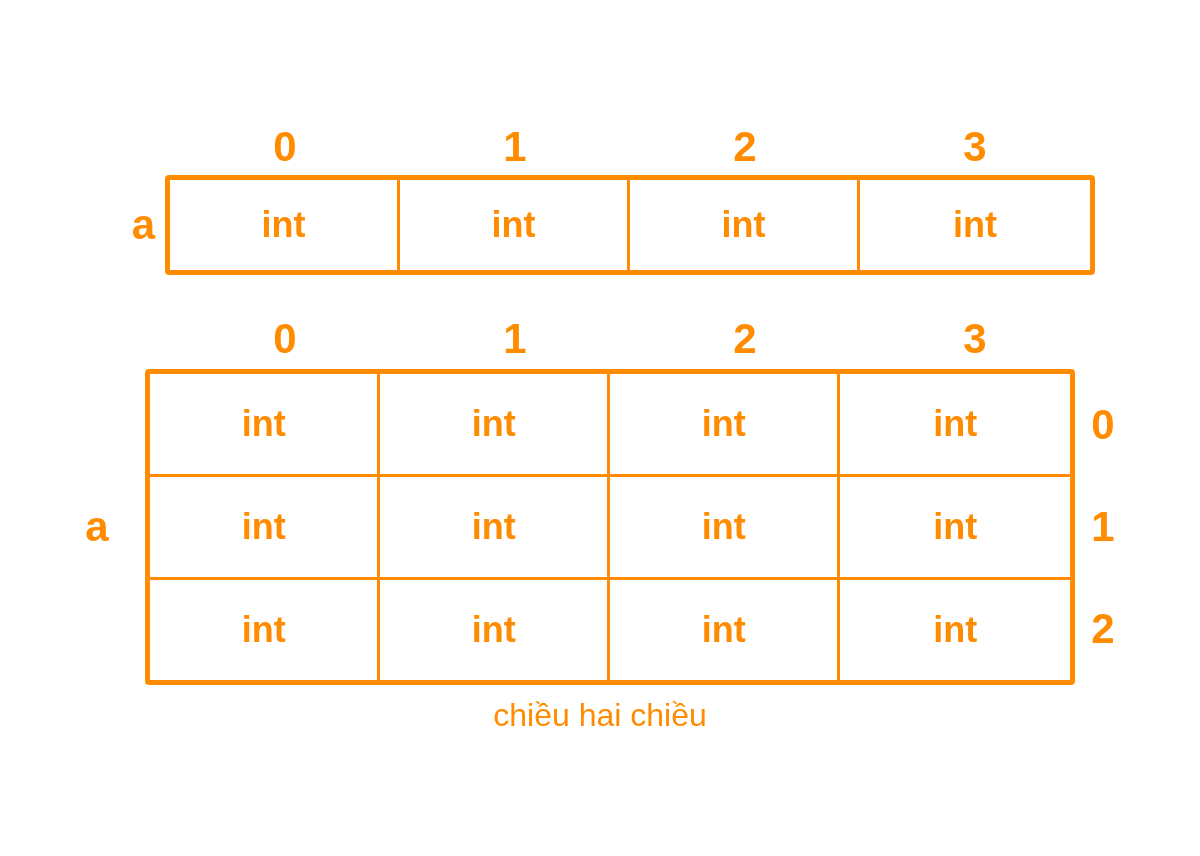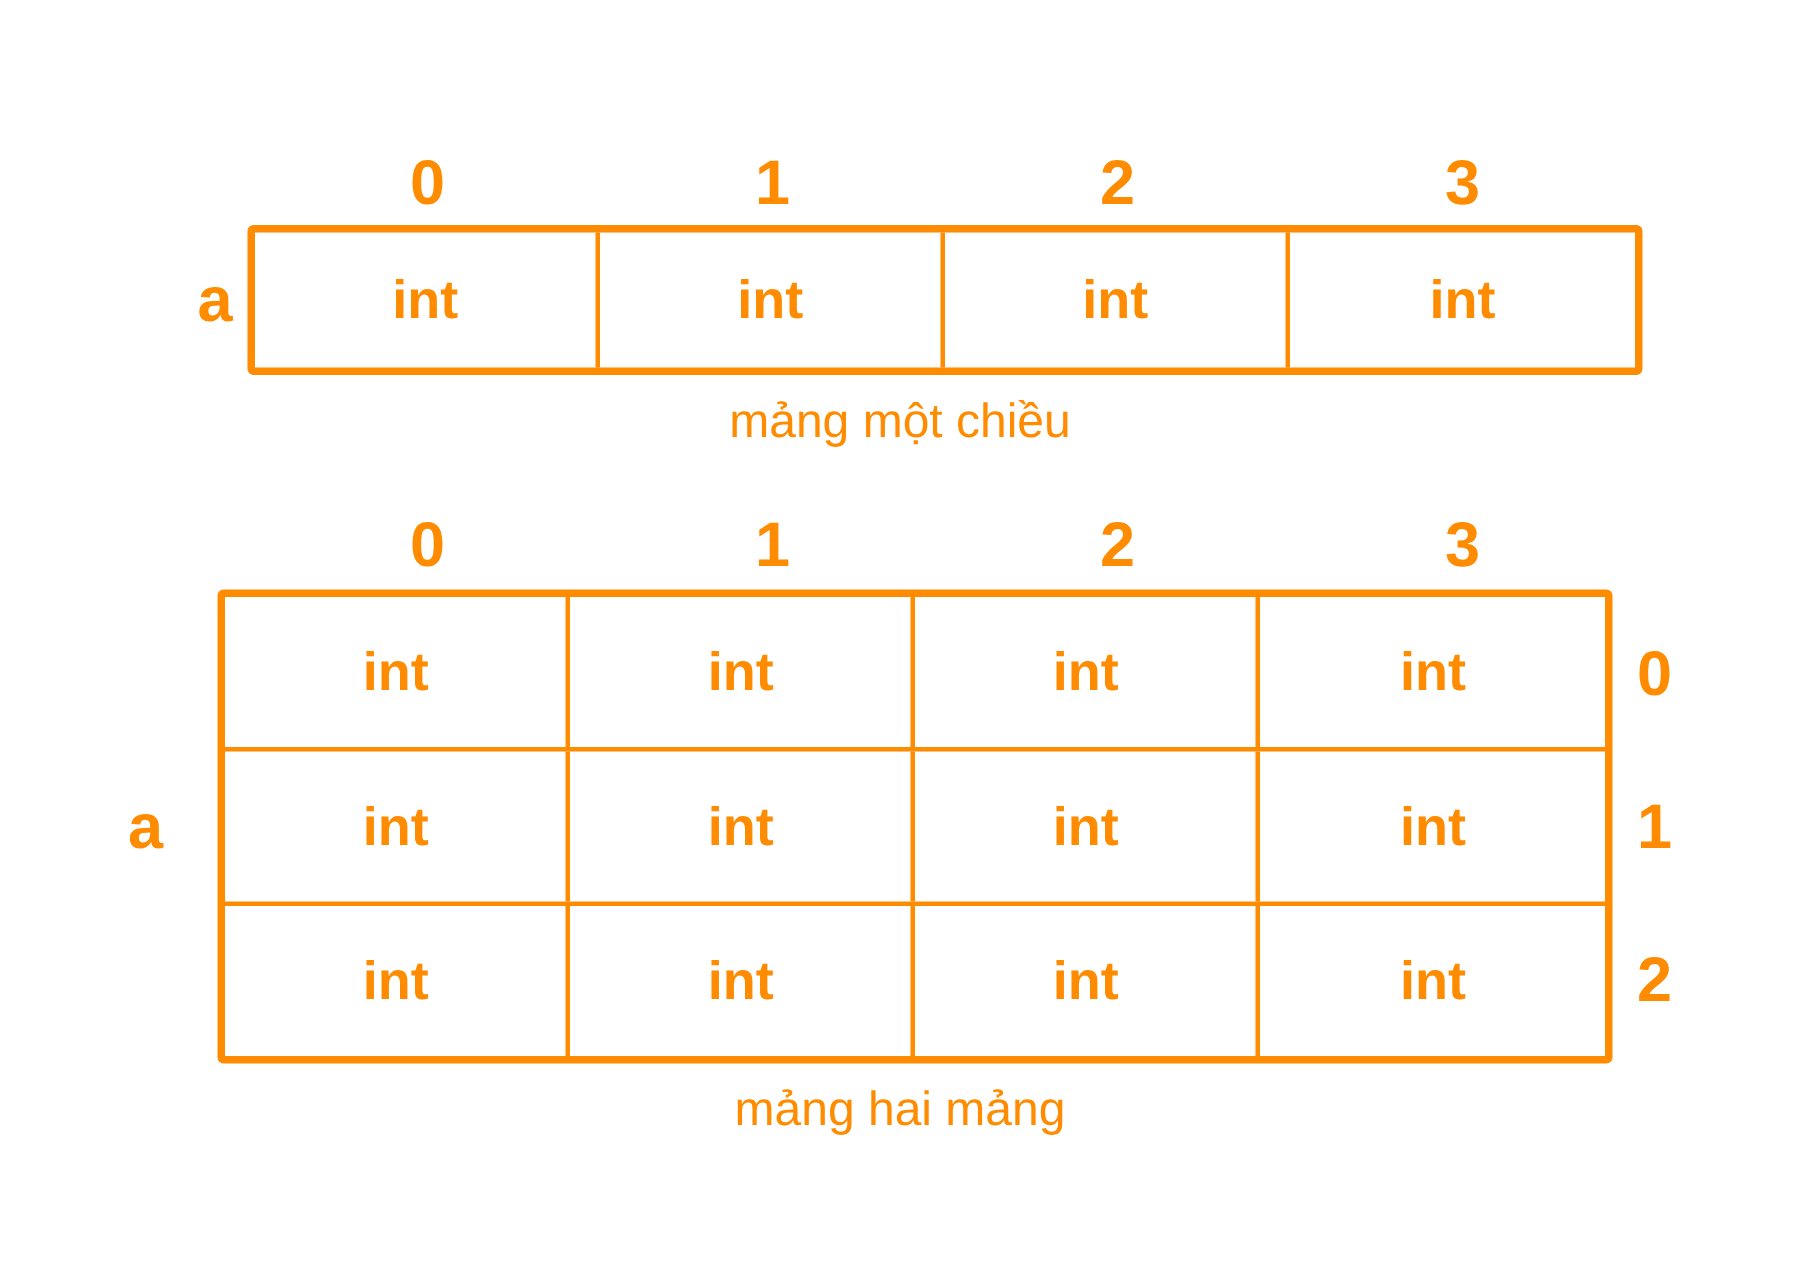--- a/index.html
+++ b/index.html
@@ -178,21 +178,20 @@
   <div class="array-row-wrapper">
     <div class="array-label">a</div>
     <div class="array-1d">
       <div class="cell-1d">int</div>
       <div class="cell-1d">int</div>
       <div class="cell-1d">int</div>
       <div class="cell-1d">int</div>
     </div>
   </div>
 
-  <div class="array-caption">mảng một chiều</div>
 </div>
 
 <div class="section-2d">
 
   <div style="display:flex; margin-left:60px; margin-bottom:6px;">
     <div class="col-index-2d">0</div>
     <div class="col-index-2d">1</div>
     <div class="col-index-2d">2</div>
     <div class="col-index-2d">3</div>
   </div>
@@ -223,14 +222,14 @@
       </div>
     </div>
 
     <div class="row-indices">
       <div class="row-index">0</div>
       <div class="row-index">1</div>
       <div class="row-index">2</div>
     </div>
   </div>
 
-  <div class="array-caption">mảng hai mảng</div>
+  <div class="array-caption">chiều hai chiều</div>
 </div>
 
 </body></html>

